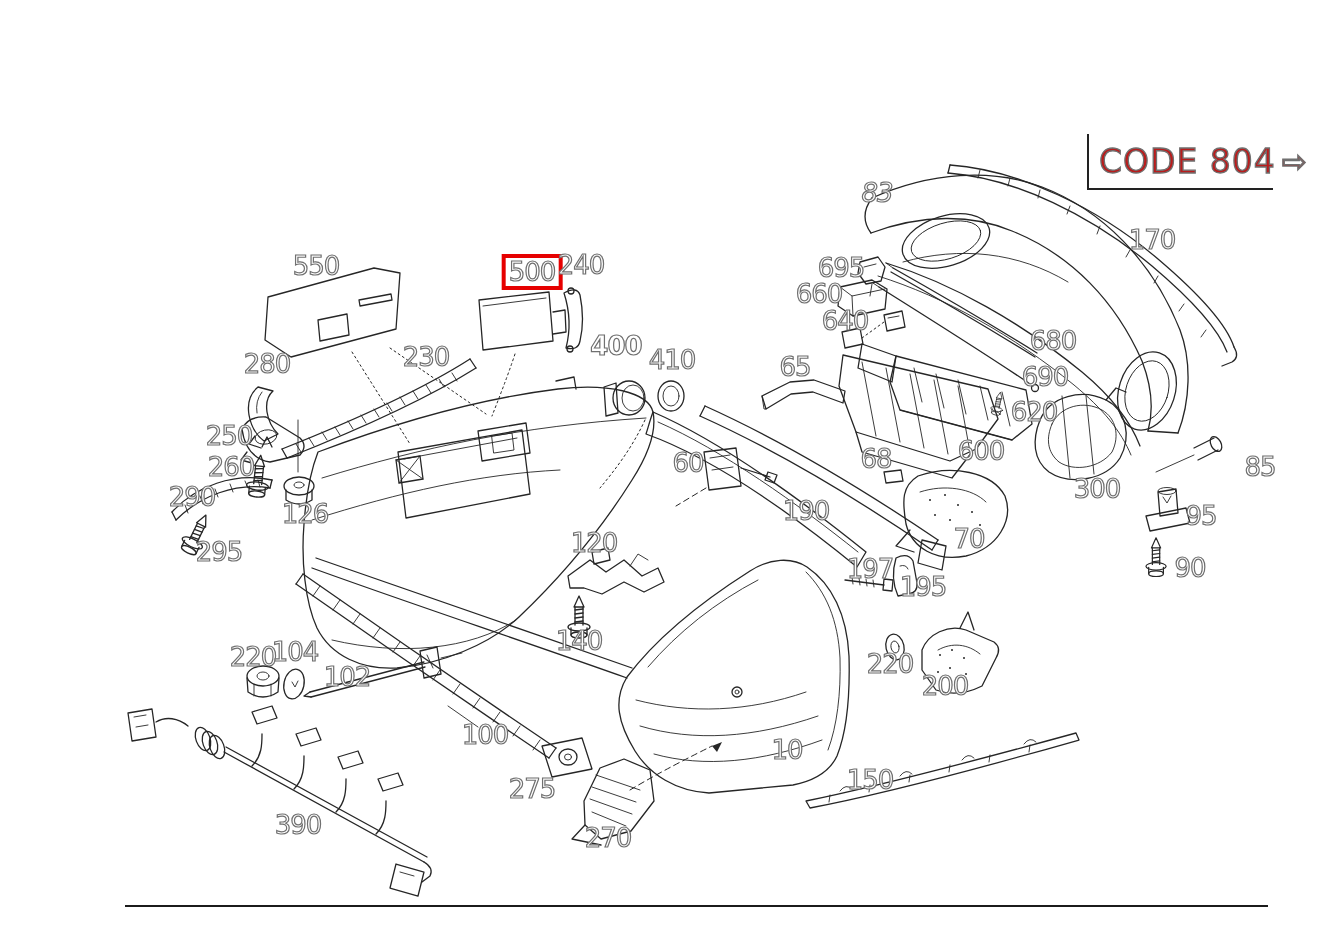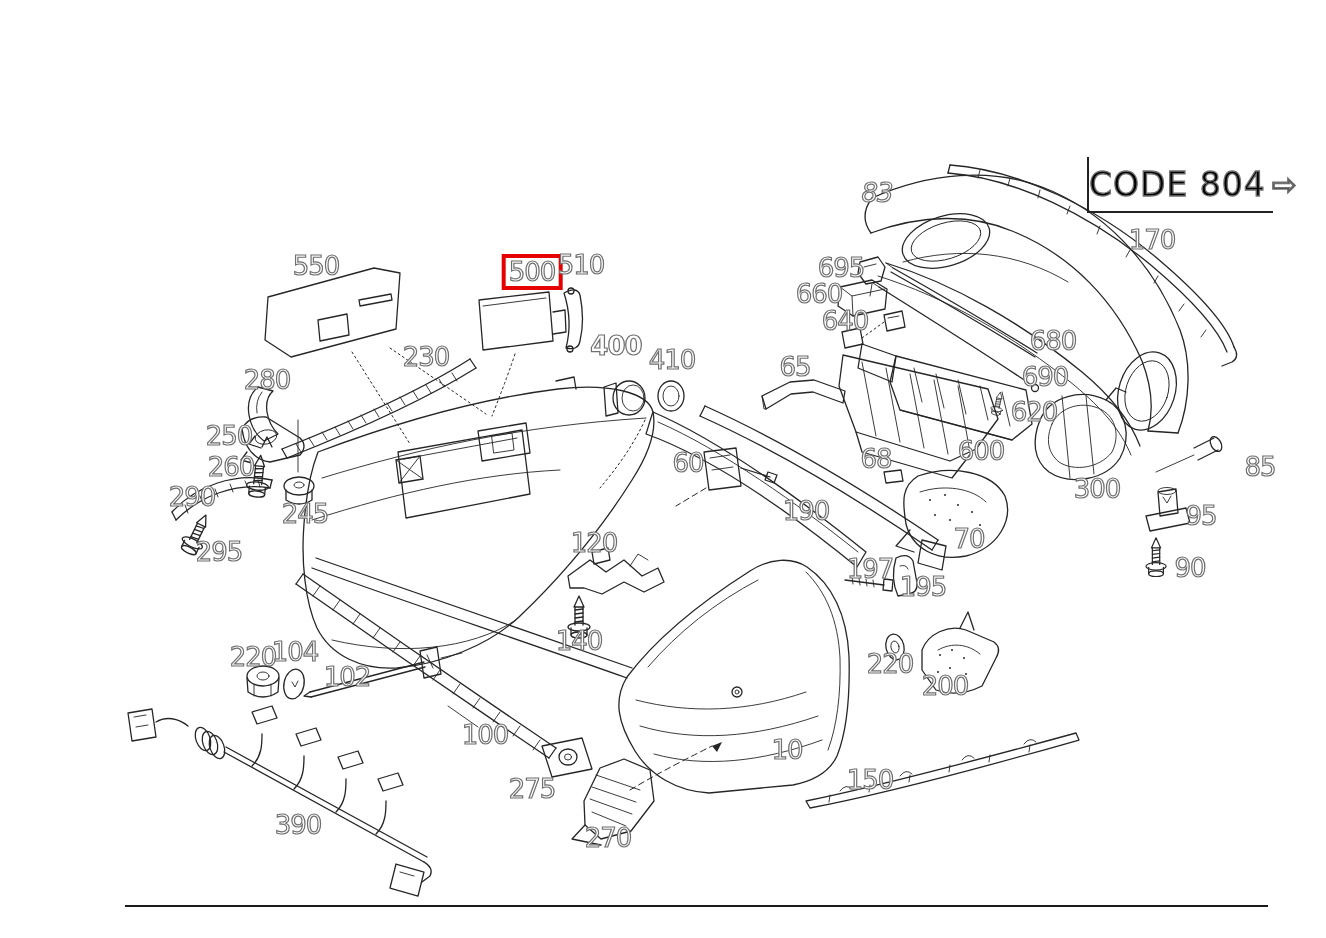--- a/index.html
+++ b/index.html
@@ -13,22 +13,22 @@
   .art .dot{stroke-dasharray:2 3;stroke-width:1;}
   .art .fill{fill:var(--line);stroke:none;}
   .labels{position:absolute;left:0;top:0;width:100%;height:100%;z-index:2;}
   .part-label{position:absolute;transform:translate(-50%,-50%);
       font-size:26px;letter-spacing:-1px;line-height:1;white-space:nowrap;
       color:#ffffff;-webkit-text-stroke:1.2px var(--outline);}
   @supports not (-webkit-text-stroke:1px #000){.part-label{color:#8a8a8a;}}
   .part-label.highlighted{border:4px solid var(--hl);padding:1px 3px;background:#fff;}
   .code-box{position:absolute;left:1087px;top:134px;width:186px;height:56px;z-index:2;
       border-left:2px solid #222;border-bottom:2px solid #222;
-      display:flex;align-items:center;padding-left:0;box-sizing:border-box;
-      font-size:33px;letter-spacing:1px;color:#000000;-webkit-text-stroke:1.3px var(--outline);white-space:nowrap;margin-top:23px;}
+      display:flex;align-items:center;padding-left:10px;box-sizing:border-box;
+      font-size:33px;letter-spacing:1px;color:#b91c1c;-webkit-text-stroke:1.3px var(--outline);white-space:nowrap;}
   @supports not (-webkit-text-stroke:1px #000){.code-box{color:#8a8a8a;}}
   .code-arrow{font-size:30px;margin-left:6px;}
   .footer-rule{position:absolute;left:125px;top:905px;width:1143px;height:0;
       border-top:2px solid var(--rule);z-index:2;}
 </style>
 </head>
 <body>
 
 <div class="stage">
 
@@ -364,27 +364,27 @@
       <path class="thin" d="M1163,497 l4,6 l4,-7"></path>
     </g>
     <g>
       <use href="#screw-shape" transform="translate(1145,536) scale(0.92)"></use>
     </g>
   </svg>
 
   <div class="labels">
       <div class="part-label" style="left: 316px; top: 266px;">550</div>
       <div class="part-label highlighted" style="left: 523px; top: 272px; margin-left: 9px;">500</div>
-      <div class="part-label" style="left: 581px; top: 265px;">510</div>
-      <div class="part-label" style="left: 267px; top: 380px;">280</div>
+      <div class="part-label" style="left: 581px; top: 265px;">240</div>
+      <div class="part-label" style="left: 267px; top: 364px;">280</div>
       <div class="part-label" style="left: 426px; top: 357px;">230</div>
       <div class="part-label" style="left: 229px; top: 436px;">250</div>
       <div class="part-label" style="left: 231px; top: 467px;">260</div>
       <div class="part-label" style="left: 192px; top: 497px;">290</div>
-      <div class="part-label" style="left: 305px; top: 514px;">245</div>
+      <div class="part-label" style="left: 305px; top: 514px;">126</div>
       <div class="part-label" style="left: 219px; top: 552px; text-align: right;">295</div>
       <div class="part-label" style="left: 616px; top: 346px; font-weight: bold;">400</div>
       <div class="part-label" style="left: 672px; top: 360px;">410</div>
       <div class="part-label" style="left: 688px; top: 463px;">60</div>
       <div class="part-label" style="left: 594px; top: 543px;">120</div>
       <div class="part-label" style="left: 579px; top: 641px;">140</div>
       <div class="part-label" style="left: 253px; top: 657px;">220</div>
       <div class="part-label" style="left: 295px; top: 652px;">104</div>
       <div class="part-label" style="left: 347px; top: 677px;">102</div>
       <div class="part-label" style="left: 485px; top: 735px;">100</div>

